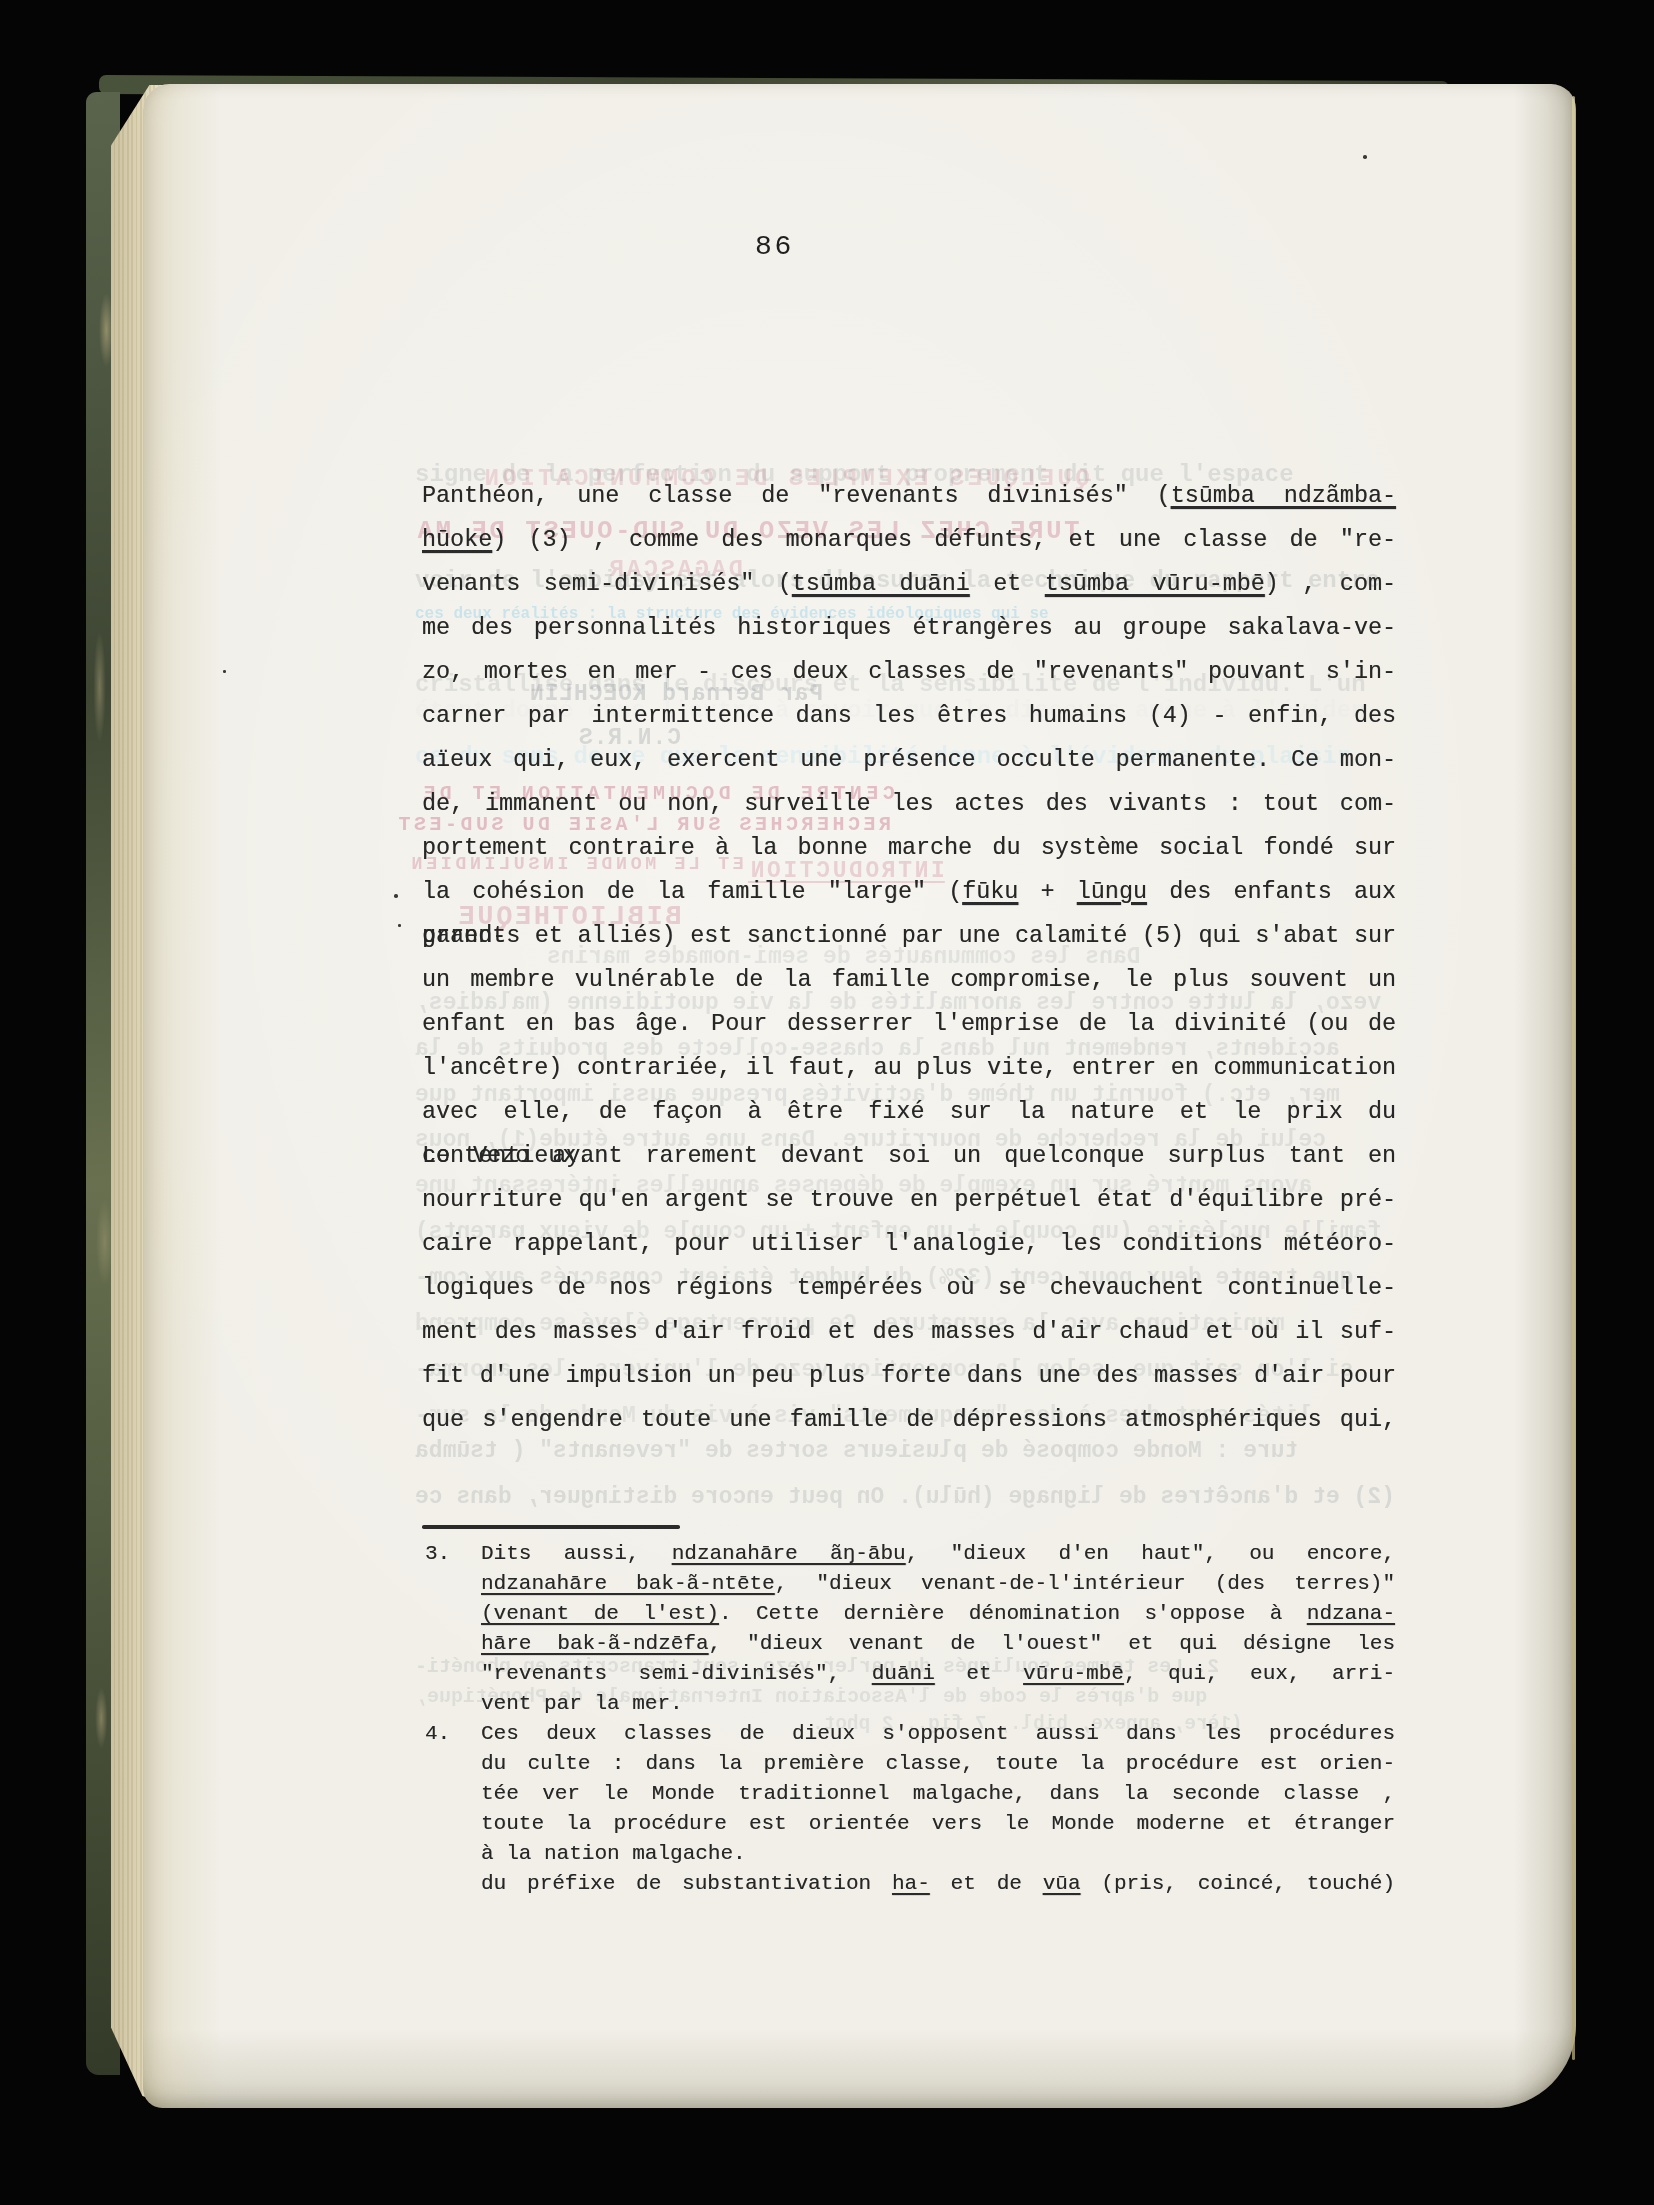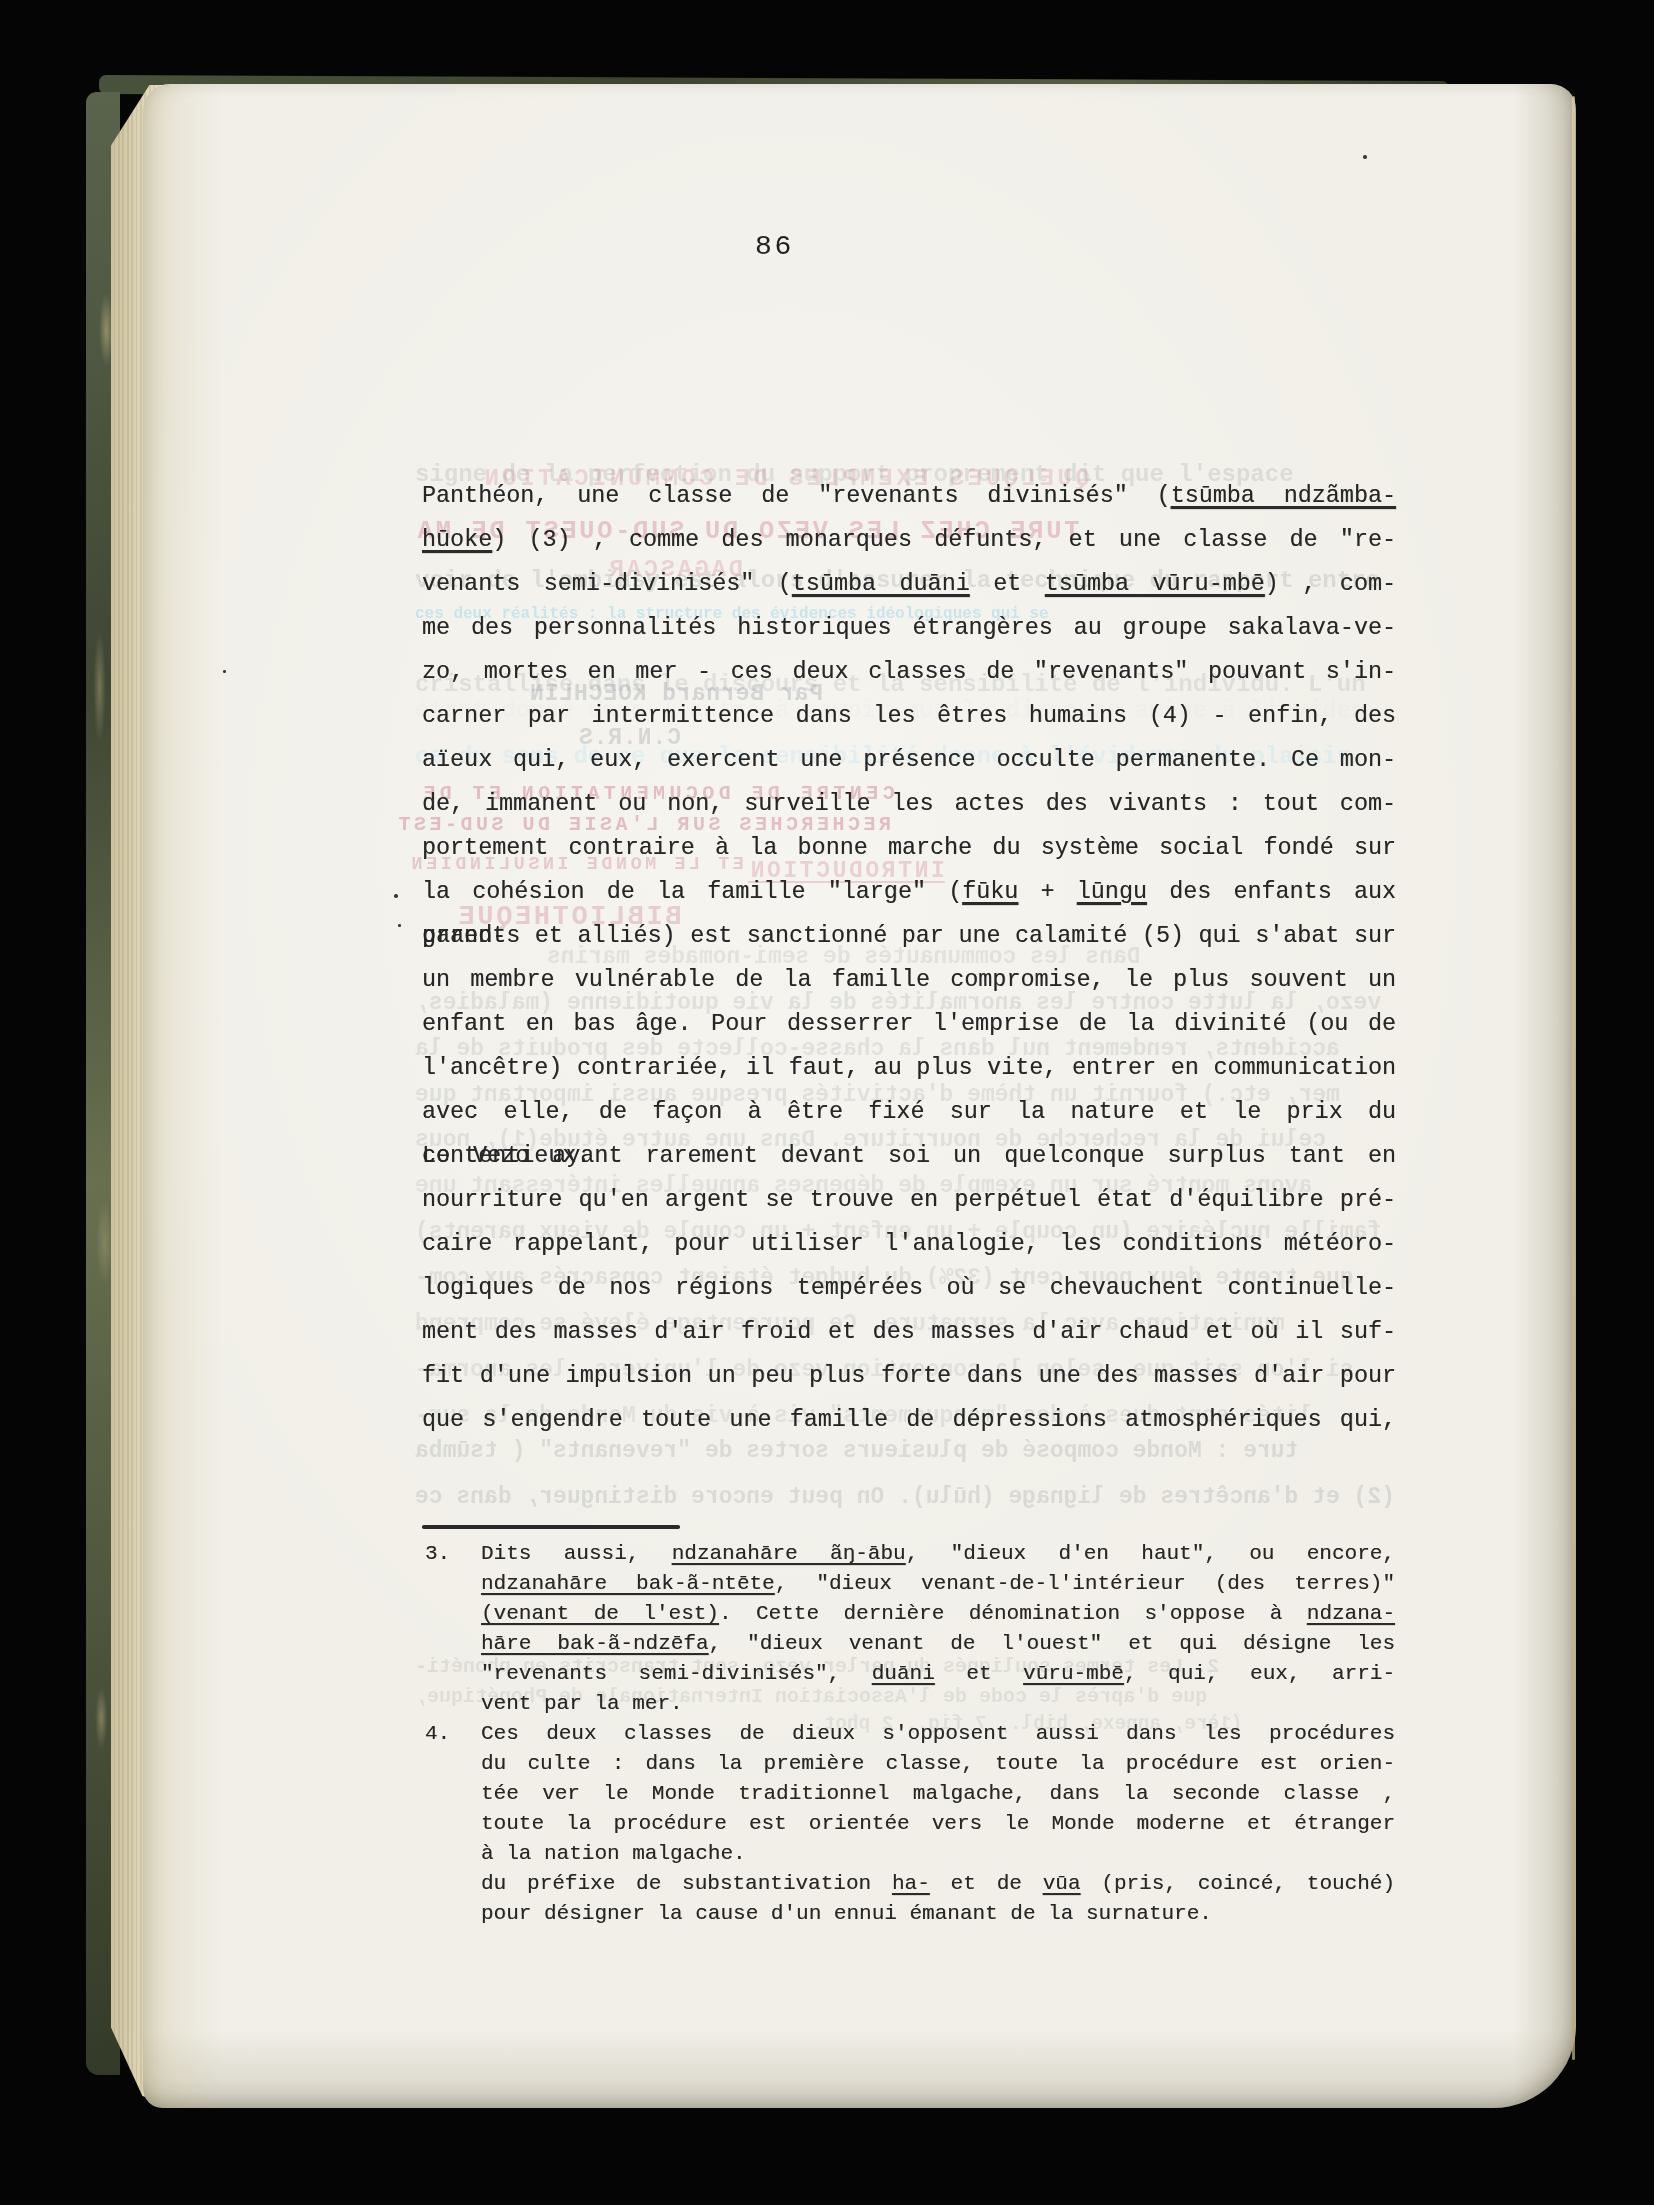--- a/index.html
+++ b/index.html
@@ -162,21 +162,20 @@
       <div class="fn-line"><span class="ul">(venant de l'est)</span>. Cette dernière dénomination s'oppose à <span class="ul">ndzana-</span></div>
       <div class="fn-line"><span class="ul">hāre bak-ã-ndzēfa</span>, "dieux venant de l'ouest" et qui désigne les</div>
       <div class="fn-line">"revenants semi-divinisés", <span class="ul">duāni</span> et <span class="ul">vūru-mbē</span>, qui, eux, arri-</div>
       <div class="fn-line short">vent par la mer.</div>
       <div class="fn-line"><span class="fn-num">4.</span>Ces deux classes de dieux s'opposent aussi dans les procédures</div>
       <div class="fn-line">du culte : dans la première classe, toute la procédure est orien-</div>
       <div class="fn-line">tée ver le Monde traditionnel malgache, dans la seconde classe ,</div>
       <div class="fn-line">toute la procédure est orientée vers le Monde moderne et étranger</div>
       <div class="fn-line short">à la nation malgache.</div>
       <div class="fn-line">du préfixe de substantivation <span class="ul">ha-</span> et de <span class="ul">vūa</span> (pris, coincé, touché)</div>
-      <div class="fn-line short">pour désigner la cause d'un ennui émanant de la surnature.</div>
     </div>
 </div>
 
 <div class="speck" style="left: 394px; top: 894px; width: 3.5px; height: 3.5px;"></div>
 <div class="speck" style="left: 398px; top: 924px; width: 2.6px; height: 2.6px;"></div>
 <div class="speck" style="left: 1363px; top: 155px; width: 3.5px; height: 3.5px;"></div>
 <div class="speck" style="left: 223px; top: 670px; width: 2.6px; height: 2.6px;"></div>
 
 
 </body></html>

